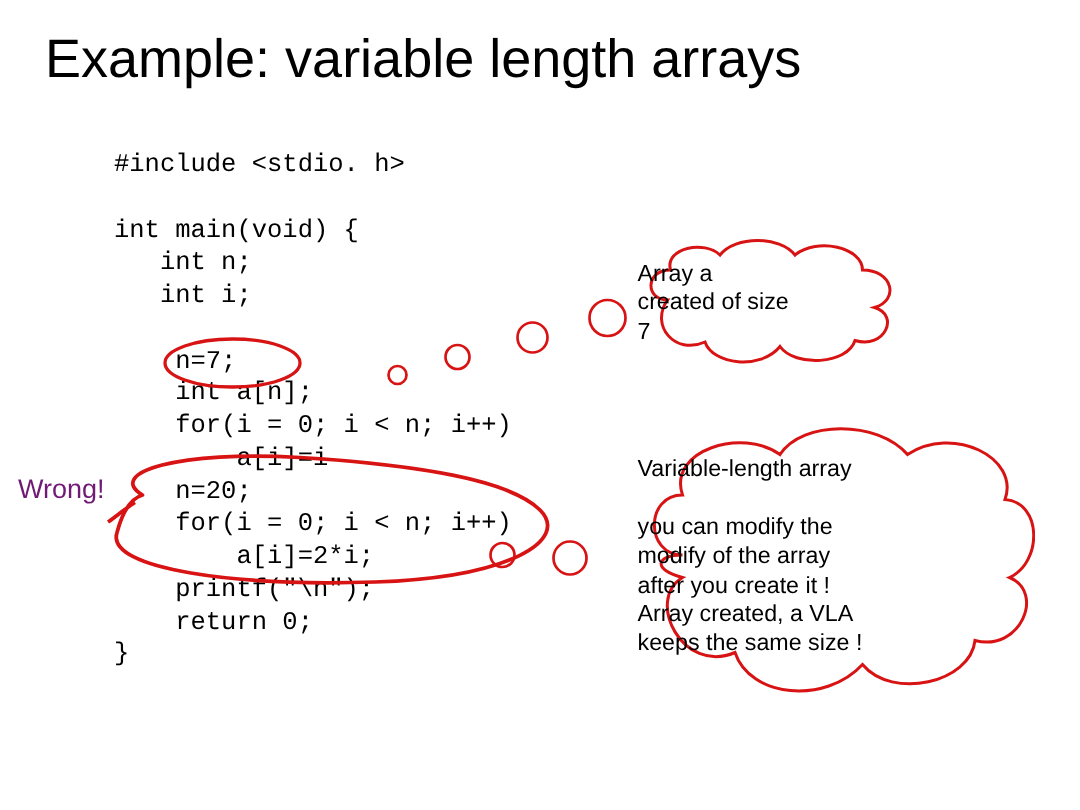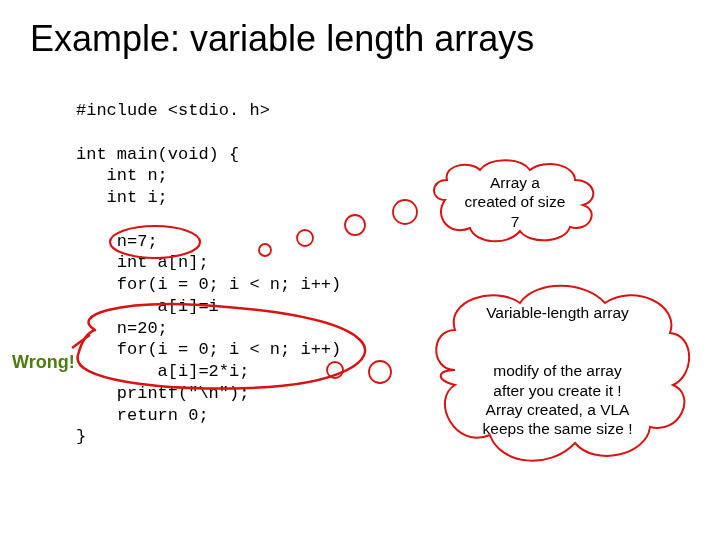--- a/index.html
+++ b/index.html
@@ -1,20 +1,20 @@
 <!DOCTYPE html>
 <html><head>
 <meta charset="utf-8">
 <style>
   html,body{margin:0;padding:0;width:720px;height:540px;background:#fff;font-family:Arial,Helvetica,sans-serif;overflow:hidden}
   .slide{position:relative;width:620px;height:540px}
   .title{position:absolute;left:30px;top:18px;font-size:36px;color:#000}
   .code{position:absolute;left:76px;top:100px;font-family:"Courier New",Courier,monospace;font-size:17px;line-height:1.28;color:#000;white-space:pre}
-  .wrong{position:absolute;left:12px;top:352px;color:#4d7c0f;font-weight:bold;font-size:18px}
-  .bubble{position:absolute;text-align:center;font-size:15.5px;line-height:1.25}
+  .wrong{position:absolute;left:12px;top:316px;color:#701a75;font-weight:normal;font-size:18px}
+  .bubble{position:absolute;font-size:15.5px;line-height:1.25}
   .bubble svg{position:absolute;left:0;top:0;width:100%;height:100%;pointer-events:none}
   .bubble-text{position:relative;z-index:2}
   #bub1{left:425px;top:155px;width:180px;height:90px}
   #bub2{left:425px;top:275px;width:265px;height:190px}
   .annot-svg{position:absolute;left:0;top:0;width:720px;height:540px;pointer-events:none}
 </style>
 </head>
 <body>
 
 <div class="slide">
@@ -73,21 +73,21 @@
     </div>
   </div>
 
   <div id="bub2" class="bubble">
     <svg viewBox="0 0 265 190">
       <path d="M30 95 C5 95 5 55 30 55 C20 25 70 10 95 28 C110 5 160 5 180 28 C210 8 255 30 245 58 C270 60 270 100 248 110 C272 120 255 160 225 152 C222 180 170 192 150 168 C125 195 75 190 65 160 C30 175 5 125 30 110 C10 105 12 95 30 95 Z" fill="#fff" stroke="#d81313" stroke-width="2"></path>
     </svg>
     <div class="bubble-text" style="padding-top:28px">
       <span>Variable-length array</span><br>
       <br>
-      <br>
+      <span>you can modify the</span><br>
       <span>modify of the array</span><br>
       <span>after you create it !</span><br>
       <span>Array created, a VLA</span><br>
       <span>keeps the same size !</span>
     </div>
   </div>
 
 </div>
 
 </body></html>

